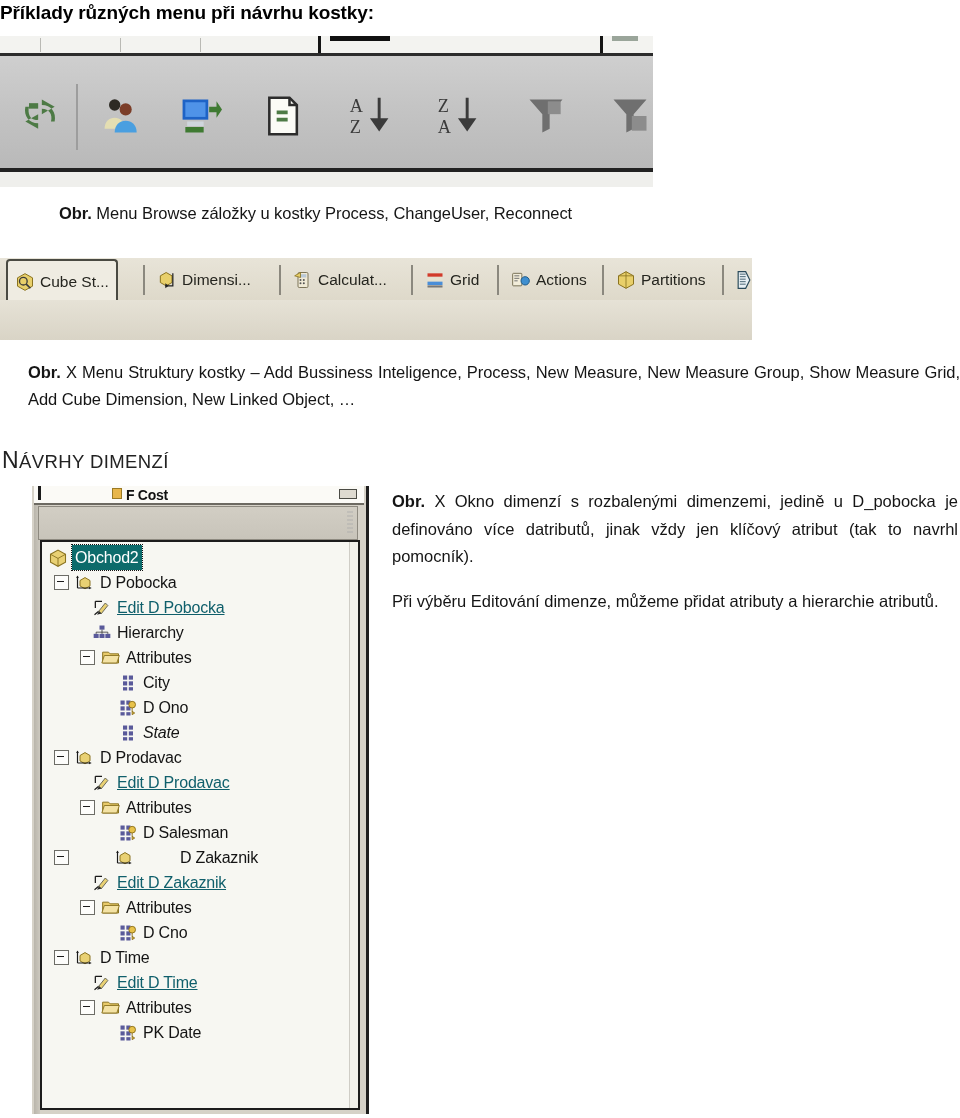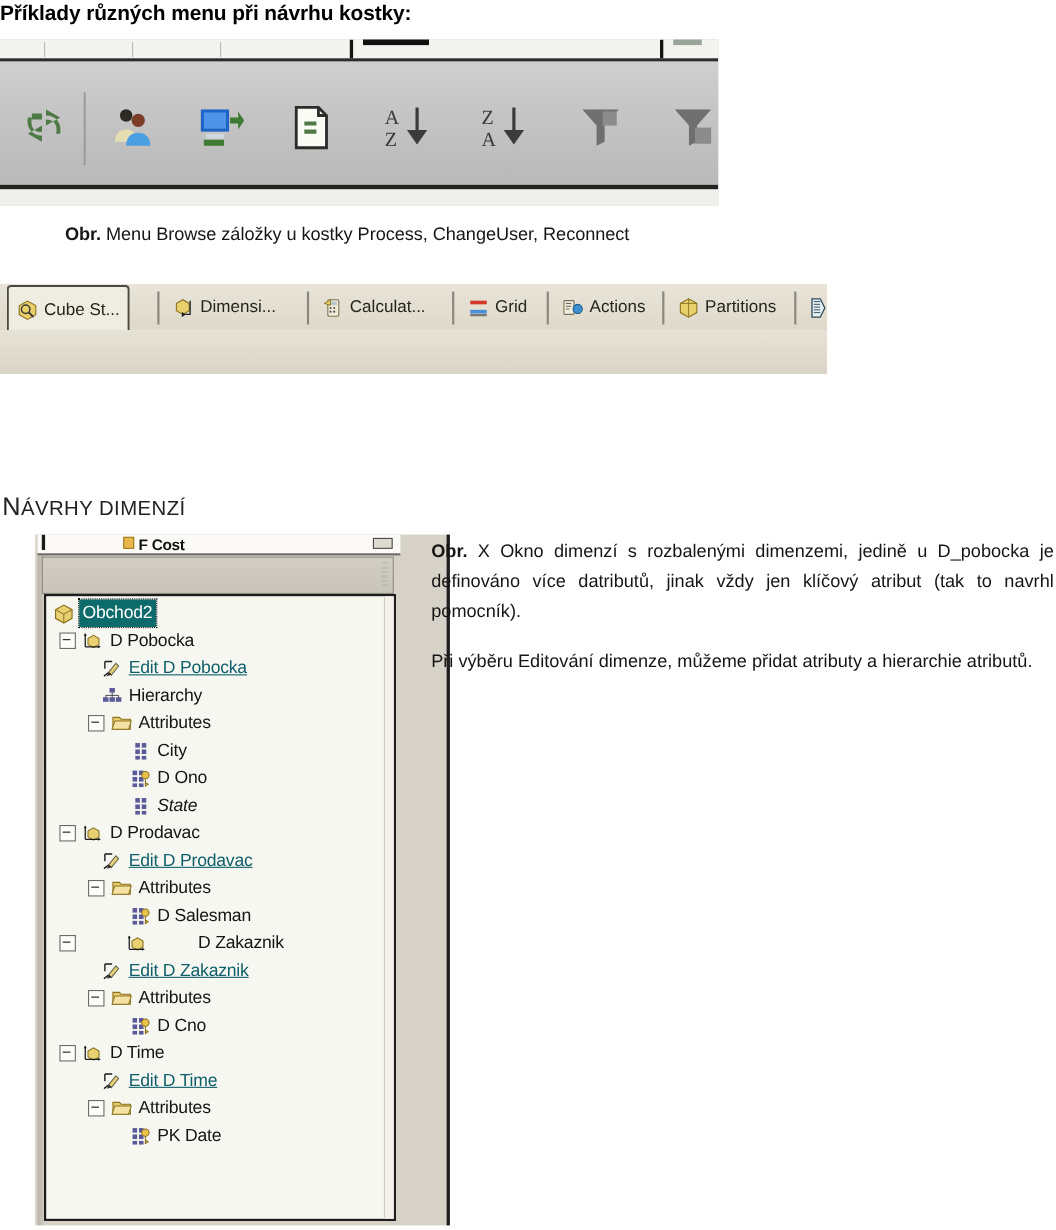--- a/index.html
+++ b/index.html
@@ -100,21 +100,20 @@
     position:absolute;top:7px;width:2px;height:30px;background:#8b887e;
   }
   .fig2 .ticon{width:20px;height:20px;display:block;flex:0 0 20px;}
 
   
   .fig3{
     position:absolute;left:32px;top:486px;width:334px;height:628px;
     background:#d6d2c8;overflow:hidden;
     border-right:3px solid #1f1f1f;
     filter:blur(.15px);
-    padding-left:40px;
   }
   .fig3 .cut-row{
     position:absolute;left:2px;top:0;width:330px;height:17px;
     background:#fbfaf6;border-bottom:2px solid #6d6a62;
     font-size:14px;color:#111;
   }
   .fig3 .cut-row .cut-txt{
     position:absolute;left:92px;top:1px;font-weight:bold;letter-spacing:-.3px;
   }
   .fig3 .cut-row .cut-sq{
@@ -367,20 +366,24 @@
       
       
       
       
       
       
       
     </div>
   </div>
 
+  <div class="caption cap2">
+    <b>Obr.</b>
+    <span>X Menu Struktury kostky – Add Bussiness Inteligence, Process, New Measure, New Measure Group,  Show Measure Grid, Add Cube Dimension, New Linked Object, …</span>
+  </div>
 
   <div class="section-head">
     <span class="sc-big">N</span><span class="sc-small">ÁVRHY DIMENZÍ</span>
   </div>
 
   <div class="fig3">
     <div class="ghost"></div>
 
     <div class="cut-row">
       <span class="lbar"></span>

